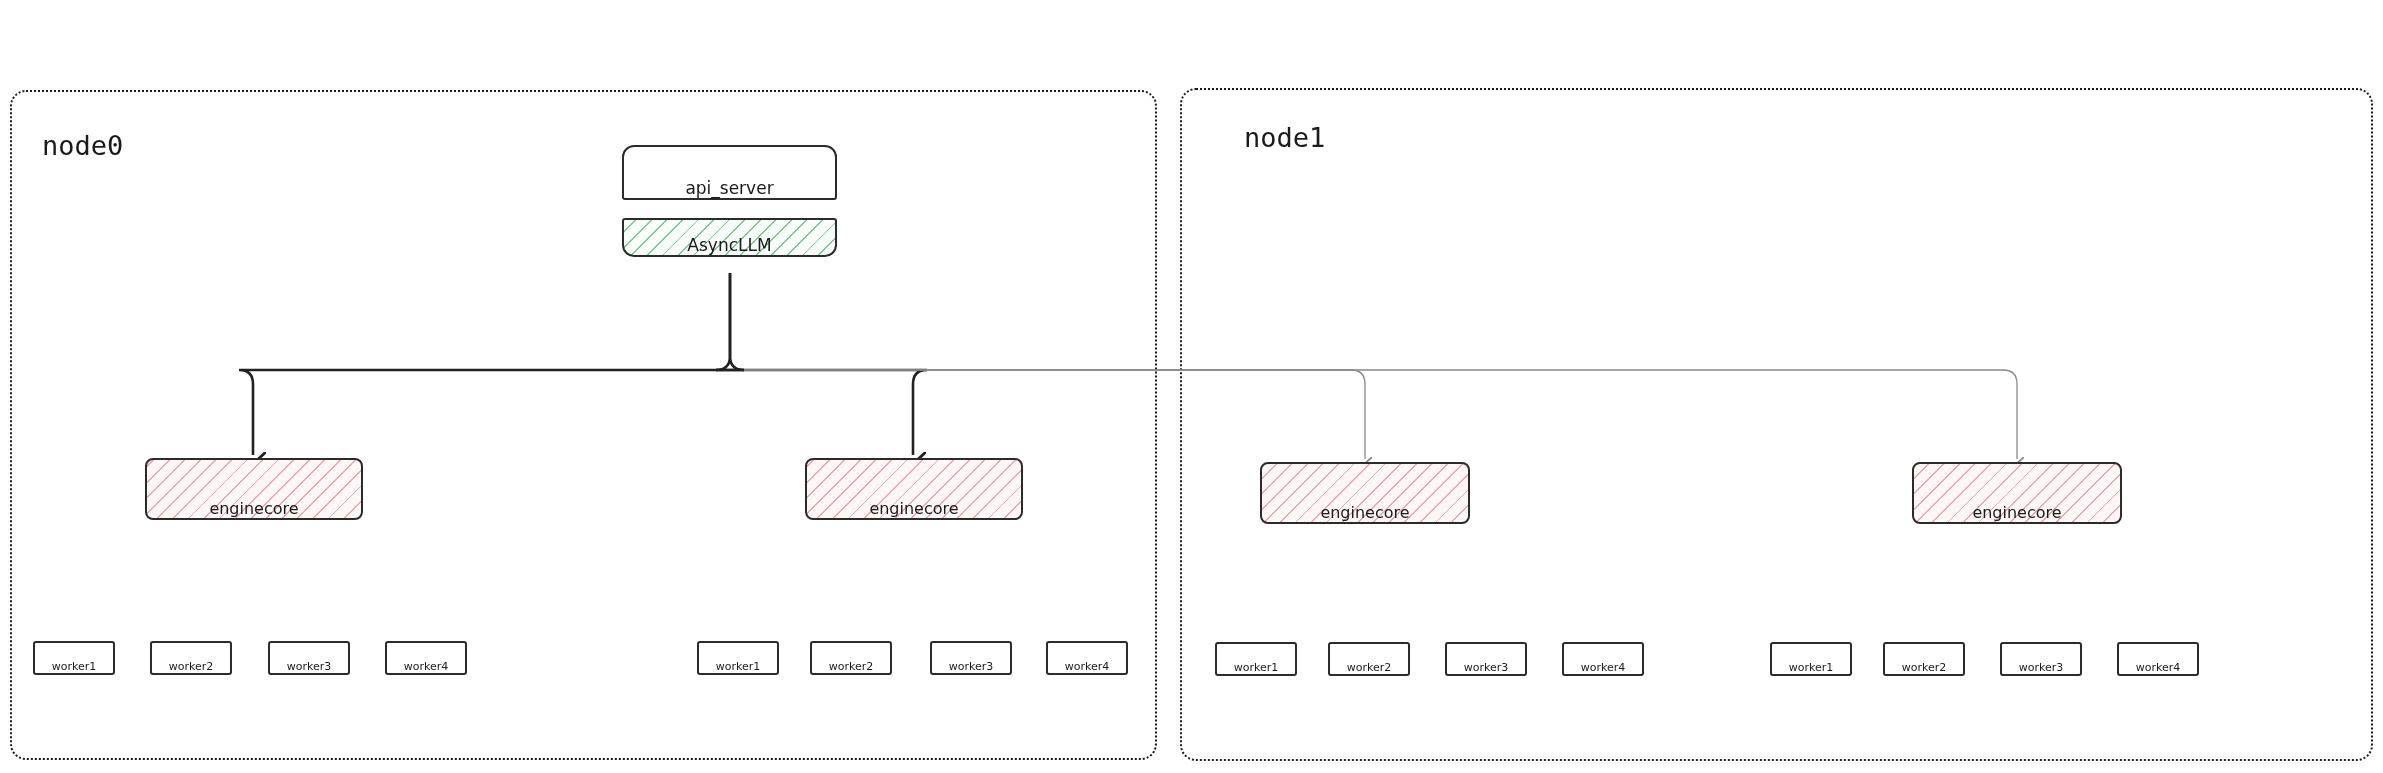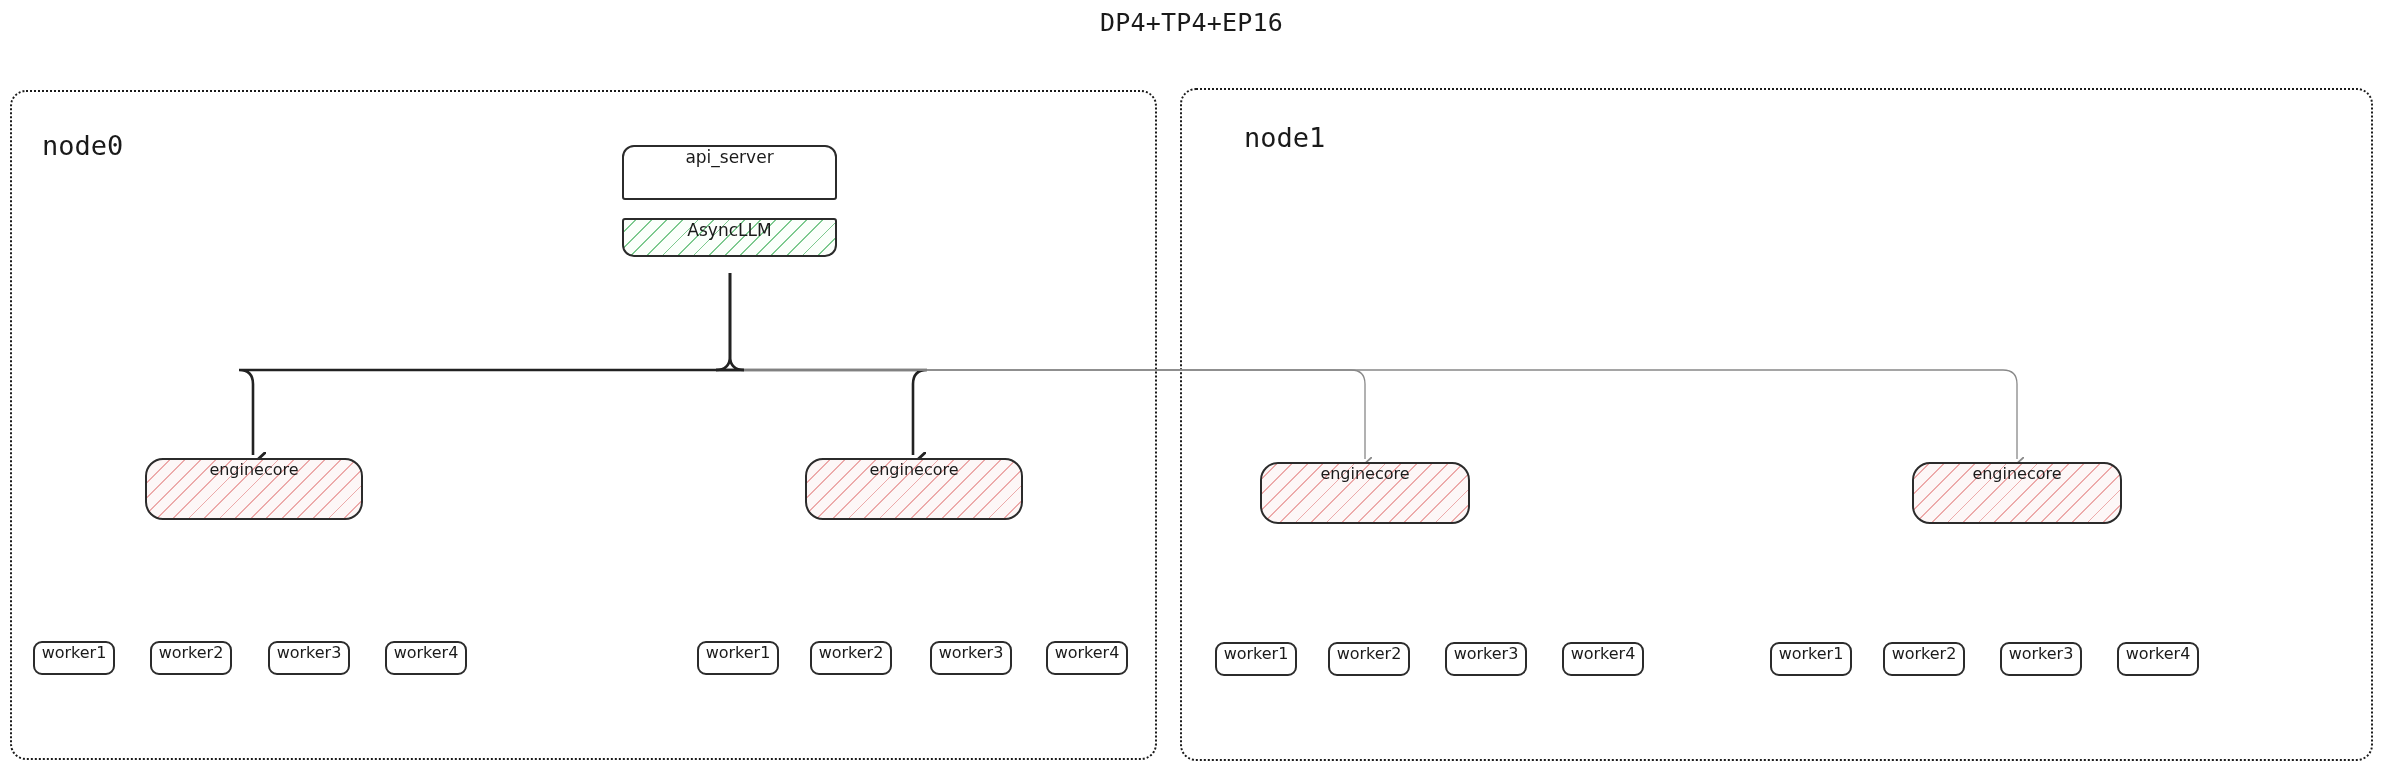--- a/index.html
+++ b/index.html
@@ -42,21 +42,21 @@
     font-family: "DejaVu Sans Mono", monospace;
     font-size: 27px;
     color: #1a1a1a;
   }
 
   
   .box {
     position: absolute;
     box-sizing: border-box;
     display: flex;
-    align-items: flex-start;
+    align-items: flex-end;
     justify-content: center;
     border: 2px solid #2b2b2b;
     border-radius: 10px;
     background: #ffffff;
     color: #1a1a1a;
     font-size: 17px;
     font-family: "DejaVu Sans", sans-serif;
   }
 
   .box.api-server {
@@ -73,35 +73,35 @@
     background-image: repeating-linear-gradient(
       -45deg,
       rgba(82, 183, 106, 0.75) 0px,
       rgba(82, 183, 106, 0.75) 1.3px,
       rgba(0,0,0,0) 1.3px,
       rgba(0,0,0,0) 11px
     );
   }
 
   .box.enginecore {
-    border-radius: 18px;
+    border-radius: 8px;
     font-size: 16px;
     background-color: #fdf7f7;
     background-image: repeating-linear-gradient(
       -45deg,
       rgba(230, 140, 140, 0.72) 0px,
       rgba(230, 140, 140, 0.72) 1.3px,
       rgba(0,0,0,0) 1.3px,
       rgba(0,0,0,0) 11px
     );
   }
 
   .box.worker {
-    border-radius: 9px;
-    font-size: 16px;
+    border-radius: 3px;
+    font-size: 11px;
     height: 32px;
     border-width: 2px;
   }
   .box-label {
     pointer-events: none;
     white-space: nowrap;
   }
 
   svg.edges {
     position: absolute;
@@ -110,21 +110,20 @@
     width: 2383px;
     height: 773px;
     pointer-events: none;
   }
 </style>
 </head>
 <body>
 
 <div id="canvas">
 
-  <div id="diagram-title">DP4+TP4+EP16</div>
 
   <div class="node-box" id="node0-box" style="left: 10px; top: 90px; width: 1147px; height: 670px;"></div>
   <div class="node-label" id="node0-label" style="left: 42px; top: 130px;">node0</div>
 
   <div class="node-box" id="node1-box" style="left: 1180px; top: 88px; width: 1193px; height: 673px;"></div>
   <div class="node-label" id="node1-label" style="left: 1244px; top: 122px; text-align: right;">node1</div>
 
   <svg class="edges" viewBox="0 0 2383 773">
     <defs>
       <marker id="arrow-local" markerWidth="12" markerHeight="12" refX="1.2" refY="5" orient="auto" markerUnits="strokeWidth">

